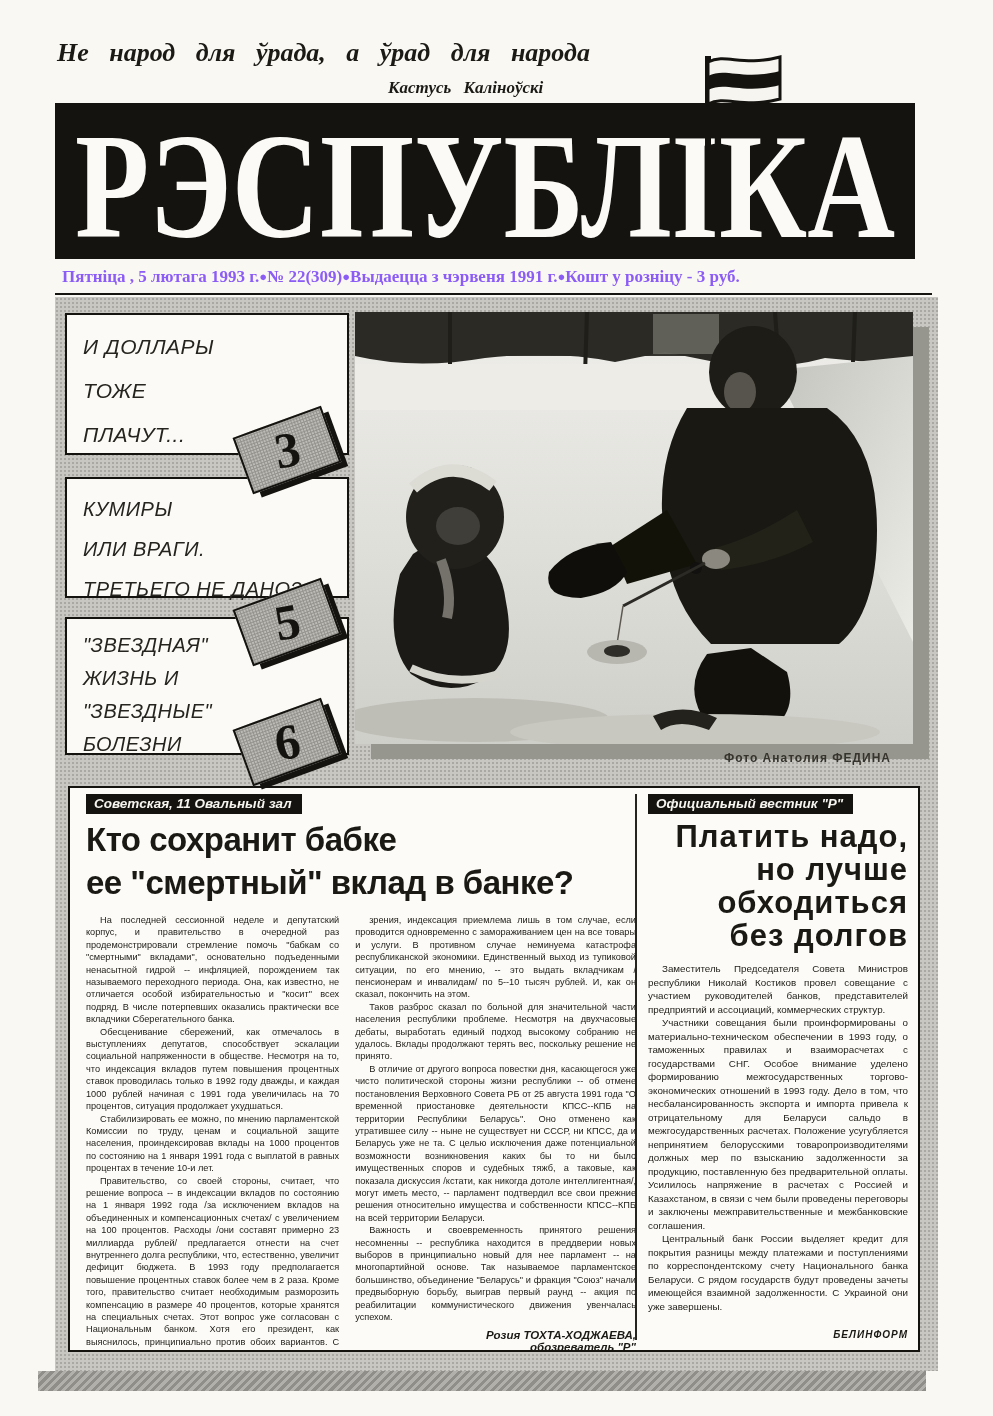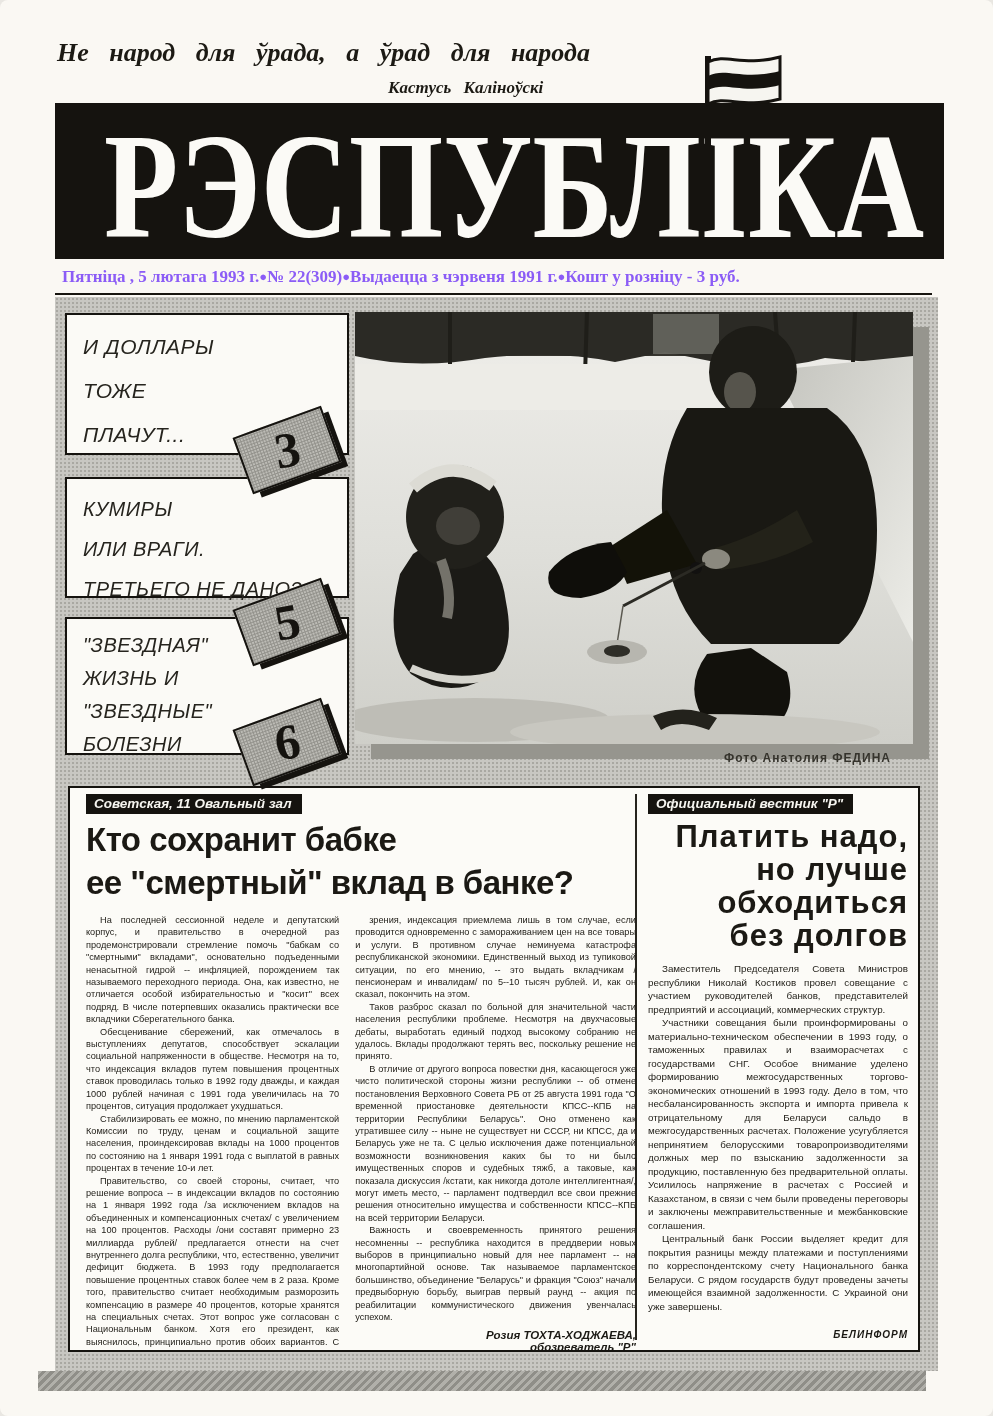--- a/index.html
+++ b/index.html
@@ -1,28 +1,28 @@
 <!DOCTYPE html>
 <html><head>
 <meta charset="utf-8">
 <style>
   html,body{margin:0;padding:0;background:#e9e7e2;}
   .page{position:relative;width:993px;height:1416px;background:#faf8f3;overflow:hidden;
-        font-family:"Liberation Sans","DejaVu Sans",sans-serif;color:#17150f;border-radius:8px;}
+        font-family:"Liberation Sans","DejaVu Sans",sans-serif;color:#17150f;}
 
   
   .motto{position:absolute;left:57px;top:38px;width:700px;
          font-family:"Liberation Serif","DejaVu Serif",serif;
          font-style:italic;font-weight:bold;font-size:26px;word-spacing:14px;color:#1c1a14;}
   .motto-author{position:absolute;left:388px;top:78px;
          font-family:"Liberation Serif","DejaVu Serif",serif;
          font-style:italic;font-weight:bold;font-size:17px;word-spacing:8px;color:#1c1a14;}
 
   
-  .masthead{position:absolute;left:55px;top:103px;width:860px;height:156px;background:#15130f;padding-left:29px;}
+  .masthead{position:absolute;left:55px;top:103px;width:860px;height:156px;background:#15130f;}
   .masthead svg{display:block;width:100%;height:100%;}
   .flag{position:absolute;left:700px;top:52px;width:84px;height:104px;z-index:4;}
 
   .dateline{position:absolute;left:62px;top:264px;width:856px;height:26px;
             display:flex;align-items:center;justify-content:flex-start;
             font-family:"Liberation Serif","DejaVu Serif",serif;
             font-weight:bold;font-size:17px;color:#8b5cf6;}
   .dateline .bullet{font-size:13px;}
   .rule-under-dateline{position:absolute;left:55px;top:293px;width:877px;height:2px;background:#17150f;}
 

